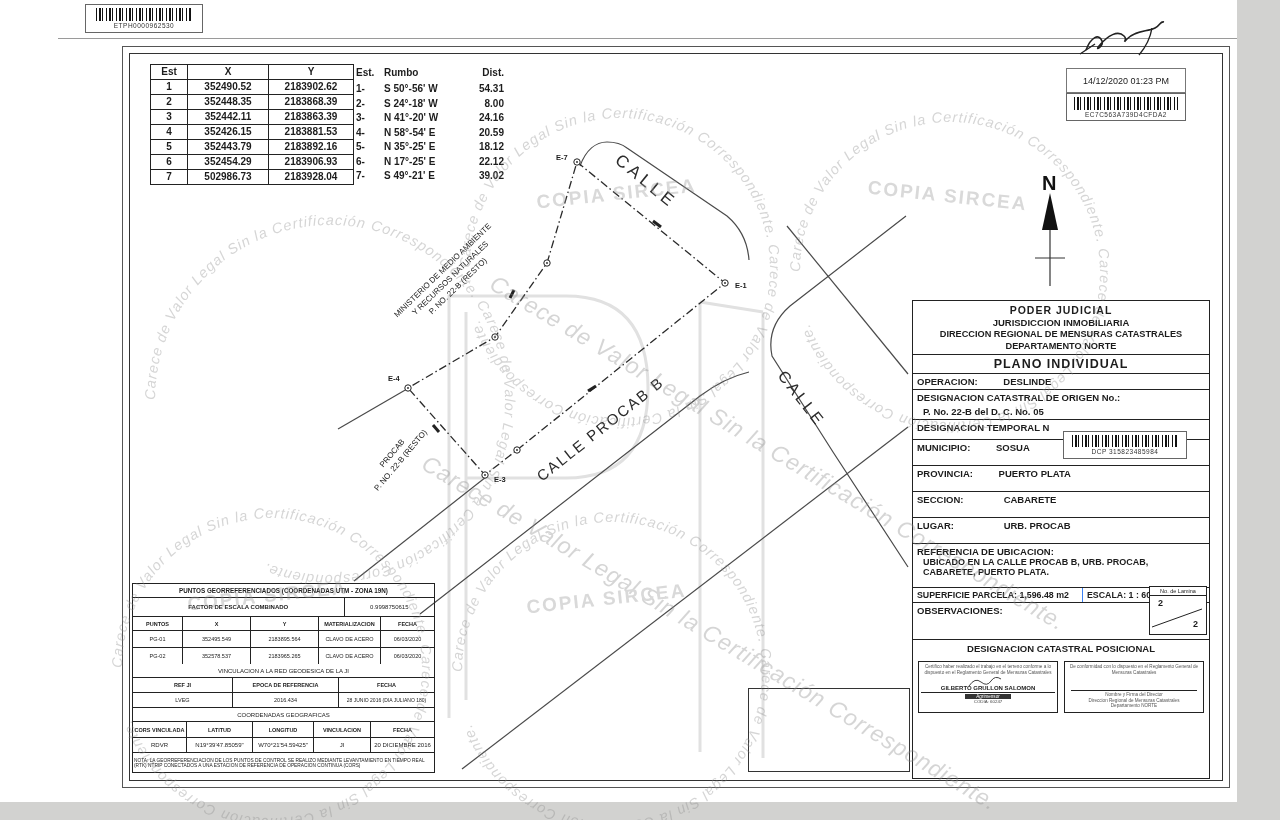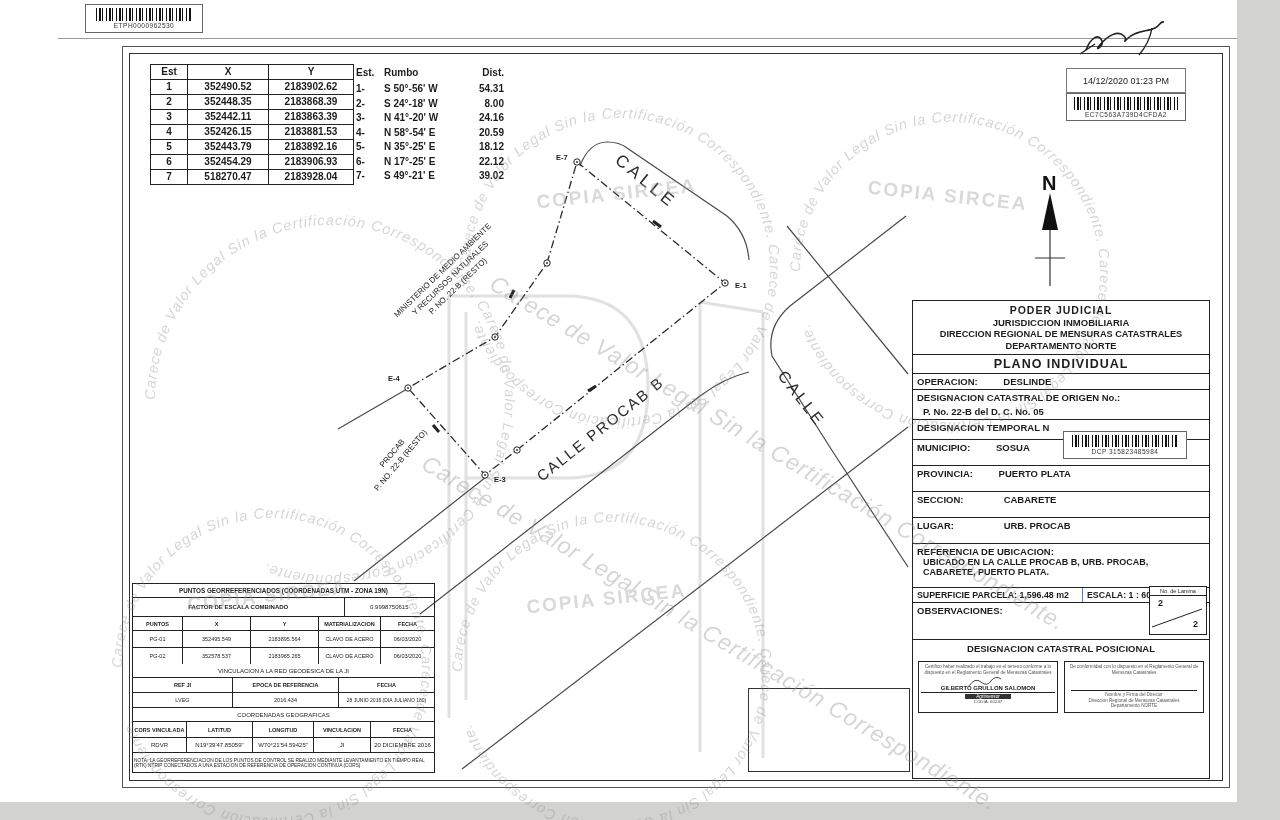--- a/index.html
+++ b/index.html
@@ -156,21 +156,21 @@
     </tr>
 
     <tr>
       <td>6</td>
       <td>352454.29</td>
       <td>2183906.93</td>
     </tr>
 
     <tr>
       <td>7</td>
-      <td>518270.47</td>
+      <td>502986.73</td>
       <td>2183928.04</td>
     </tr>
   </tbody>
 
 </table>
 
 <div class="abs bearing">
   <div class="b-row b-head">
     <span class="b-est">Est.</span>
     <span class="b-rumbo">Rumbo</span>

